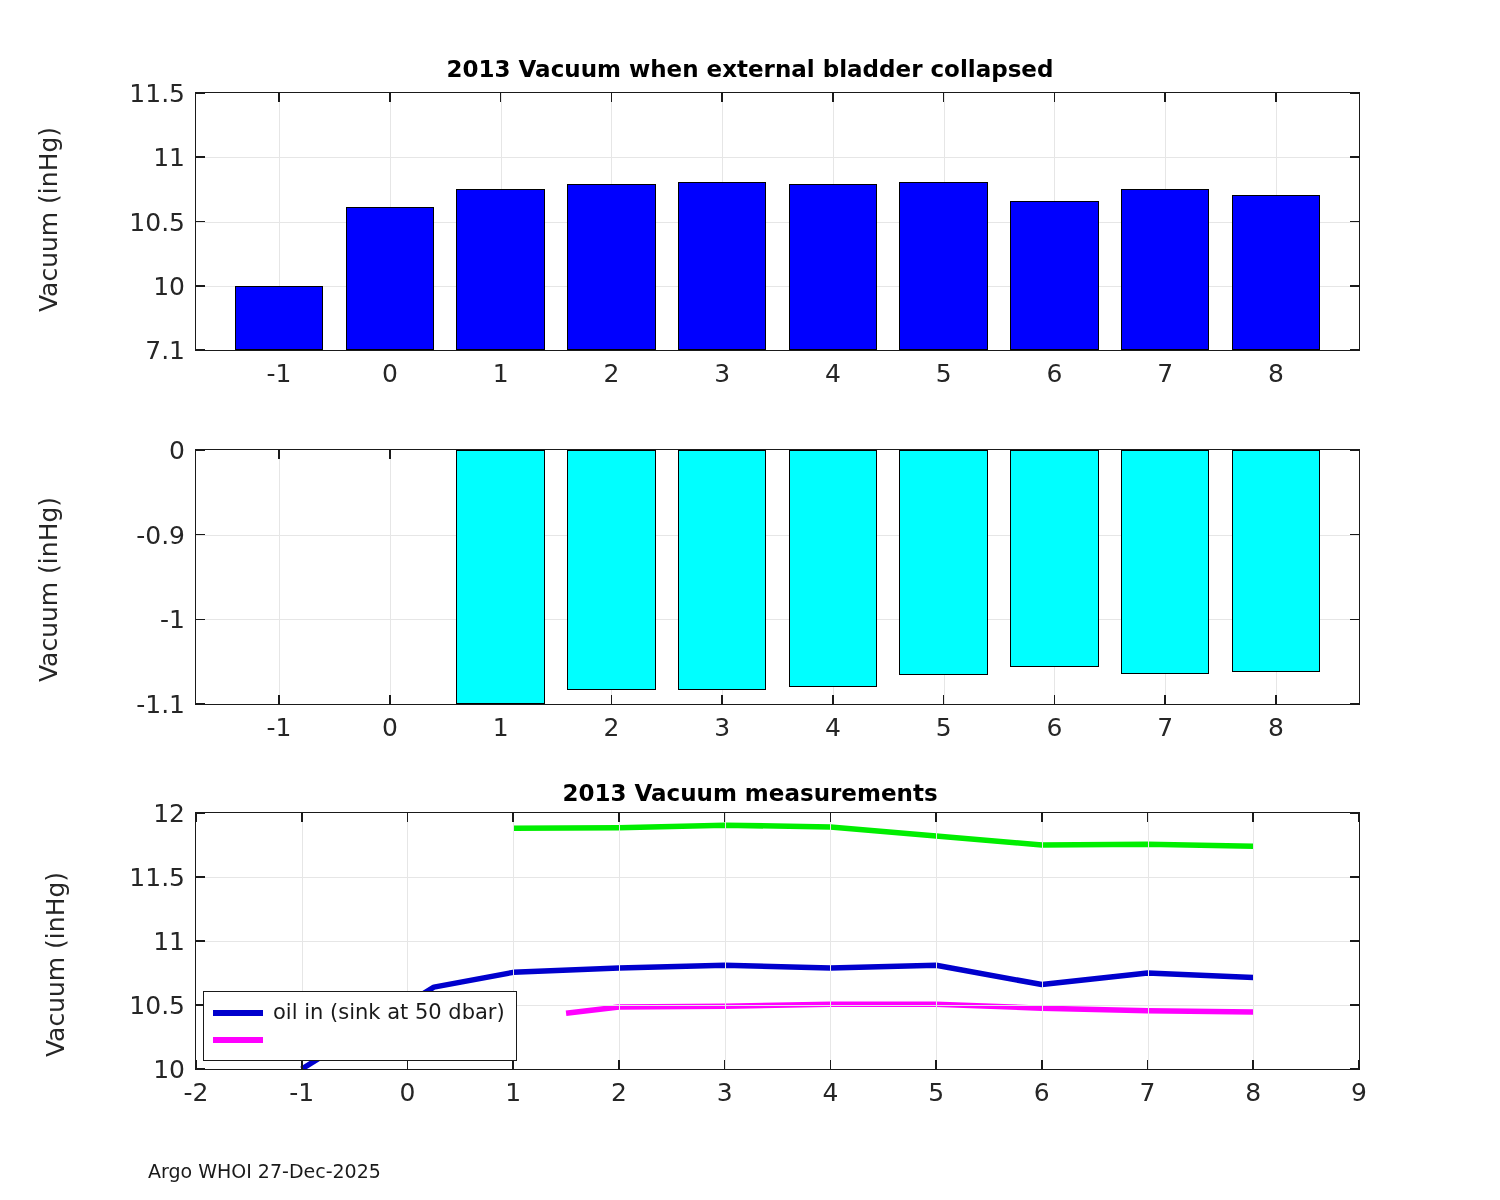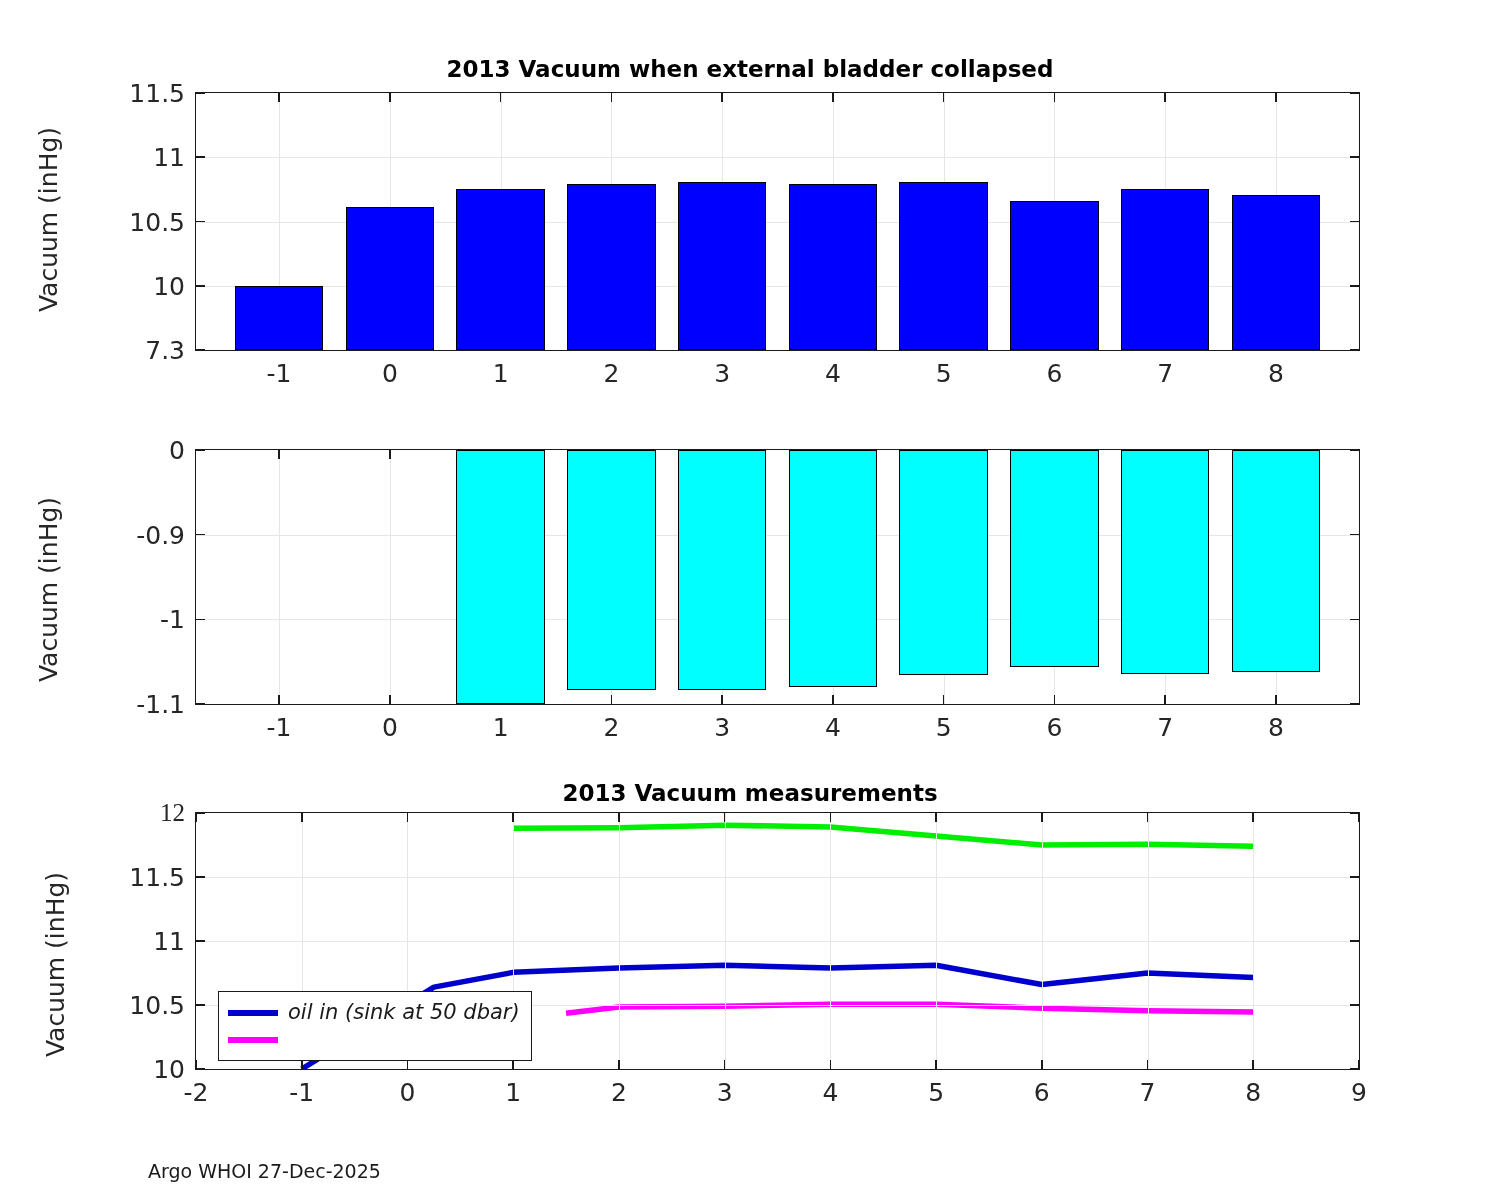--- a/index.html
+++ b/index.html
@@ -148,21 +148,21 @@
 <body>
 
 <div class="figure">
 
   <div class="panel" style="left:0; top:0; width:1500px; height:400px;">
     <div class="panel-title" style="top:56px;">2013 Vacuum when external bladder collapsed</div>
     <div class="ylabel" style="left:-62px; top:205px; width:220px;">Vacuum (inHg)</div>
     <div class="plotbox" id="plot1" style="left:195px; top:92px; width:1165px; height:259px;">
         <div class="tick-mark-y" style="top: 256.2px;"></div>
         <div class="tick-mark-y right" style="top: 256.2px;"></div>
-        <div class="ytick-label" style="top: 257px;">7.3</div>
+        <div class="ytick-label" style="top: 257px;">7.1</div>
         <div class="gridline-h" style="top: 192.75px;"></div>
         <div class="tick-mark-y" style="top: 191.95px;"></div>
         <div class="tick-mark-y right" style="top: 191.95px;"></div>
         <div class="ytick-label" style="top: 192.75px;">10</div>
         <div class="gridline-h" style="top: 128.5px;"></div>
         <div class="tick-mark-y" style="top: 127.7px;"></div>
         <div class="tick-mark-y right" style="top: 127.7px;"></div>
         <div class="ytick-label" style="top: 128.5px;">10.5</div>
         <div class="gridline-h" style="top: 64.25px;"></div>
         <div class="tick-mark-y" style="top: 63.45px;"></div>
@@ -294,21 +294,21 @@
 
   <div class="panel" style="left:0; top:770px; width:1500px; height:330px;">
     <div class="panel-title" style="top:10px;">2013 Vacuum measurements</div>
     <div class="ylabel" style="left:-55px; top:180px; width:220px;">Vacuum (inHg)</div>
     <div class="plotbox" id="plot3" style="left:195px; top:42px; width:1165px; height:258px;">
         <svg width="1163" height="256" style="position: absolute; left: 0px; top: 0px; overflow: hidden;">
           <polyline points="105.73,256.00 237.89,174.08 317.18,159.36 422.91,154.88 528.64,152.32 634.36,154.88 740.09,152.32 845.82,171.52 951.55,160.00 1057.27,164.48" fill="none" stroke="#0000CD" stroke-width="5.5" stroke-linejoin="round" stroke-linecap="butt"></polyline>
           <polyline points="317.18,15.36 422.91,14.72 528.64,12.16 634.36,14.08 740.09,23.04 845.82,32.00 951.55,31.36 1057.27,33.28" fill="none" stroke="#00EE00" stroke-width="5.5" stroke-linejoin="round" stroke-linecap="butt"></polyline>
           <polyline points="370.05,200.32 422.91,193.92 528.64,193.28 634.36,191.36 740.09,191.36 845.82,195.20 951.55,197.76 1057.27,199.04" fill="none" stroke="#FF00FF" stroke-width="5.5" stroke-linejoin="round" stroke-linecap="butt"></polyline>
         </svg>
-      <div class="legend-box" id="legend3" style="left:22px; bottom:8px;font-style:italic;">
+      <div class="legend-box" id="legend3" style="left:7px; bottom:8px;">
           <div class="legend-row">
             <div class="legend-swatch" style="background: rgb(0, 0, 205);"></div>
             <div class="legend-text">oil in (sink at 50 dbar)</div>
           </div>
           <div class="legend-row">
             <div class="legend-swatch" style="background: rgb(255, 0, 255);"></div>
           </div>
         </div>
     <div class="tick-mark-y" style="top: 255.2px;"></div>
         <div class="tick-mark-y right" style="top: 255.2px;"></div>
@@ -320,21 +320,21 @@
         <div class="gridline-h" style="top: 128px;"></div>
         <div class="tick-mark-y" style="top: 127.2px;"></div>
         <div class="tick-mark-y right" style="top: 127.2px;"></div>
         <div class="ytick-label" style="top: 128px;">11</div>
         <div class="gridline-h" style="top: 64px;"></div>
         <div class="tick-mark-y" style="top: 63.2px;"></div>
         <div class="tick-mark-y right" style="top: 63.2px;"></div>
         <div class="ytick-label" style="top: 64px;">11.5</div>
         <div class="tick-mark-y" style="top: -0.8px;"></div>
         <div class="tick-mark-y right" style="top: -0.8px;"></div>
-        <div class="ytick-label" style="top: 0px; font-family: Liberation Serif, serif;">12</div>
+        <div class="ytick-label" style="top: 0px;">12</div>
         <div class="tick-mark-x" style="left: -0.8px;"></div>
         <div class="tick-mark-x top" style="left: -0.8px;"></div>
         <div class="xtick-label" style="left: 0px;">-2</div>
         <div class="gridline-v" style="left: 105.727px;"></div>
         <div class="tick-mark-x" style="left: 104.927px;"></div>
         <div class="tick-mark-x top" style="left: 104.927px;"></div>
         <div class="xtick-label" style="left: 105.727px;">-1</div>
         <div class="gridline-v" style="left: 211.455px;"></div>
         <div class="tick-mark-x" style="left: 210.655px;"></div>
         <div class="tick-mark-x top" style="left: 210.655px;"></div>

